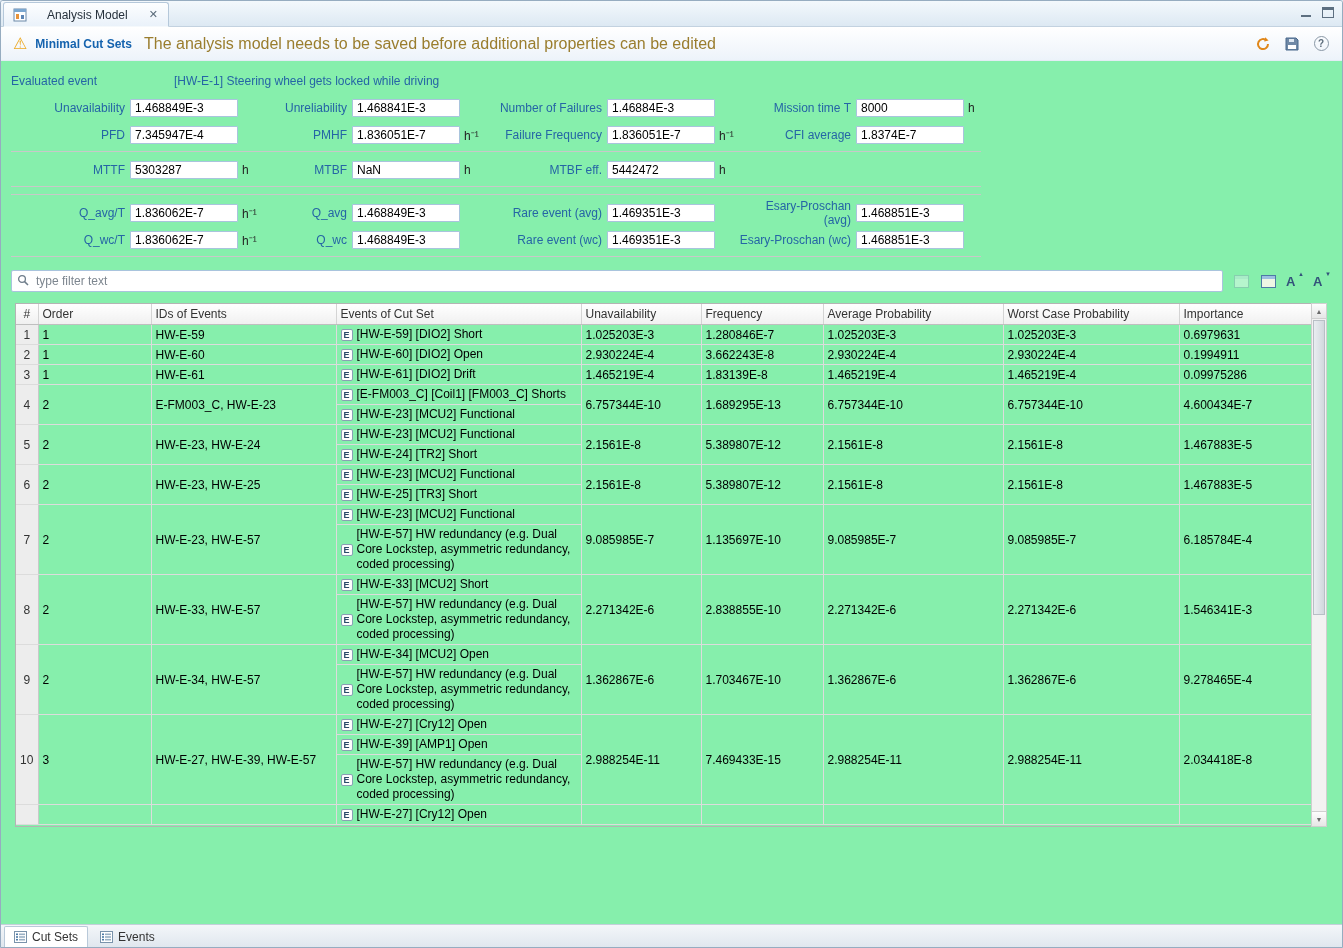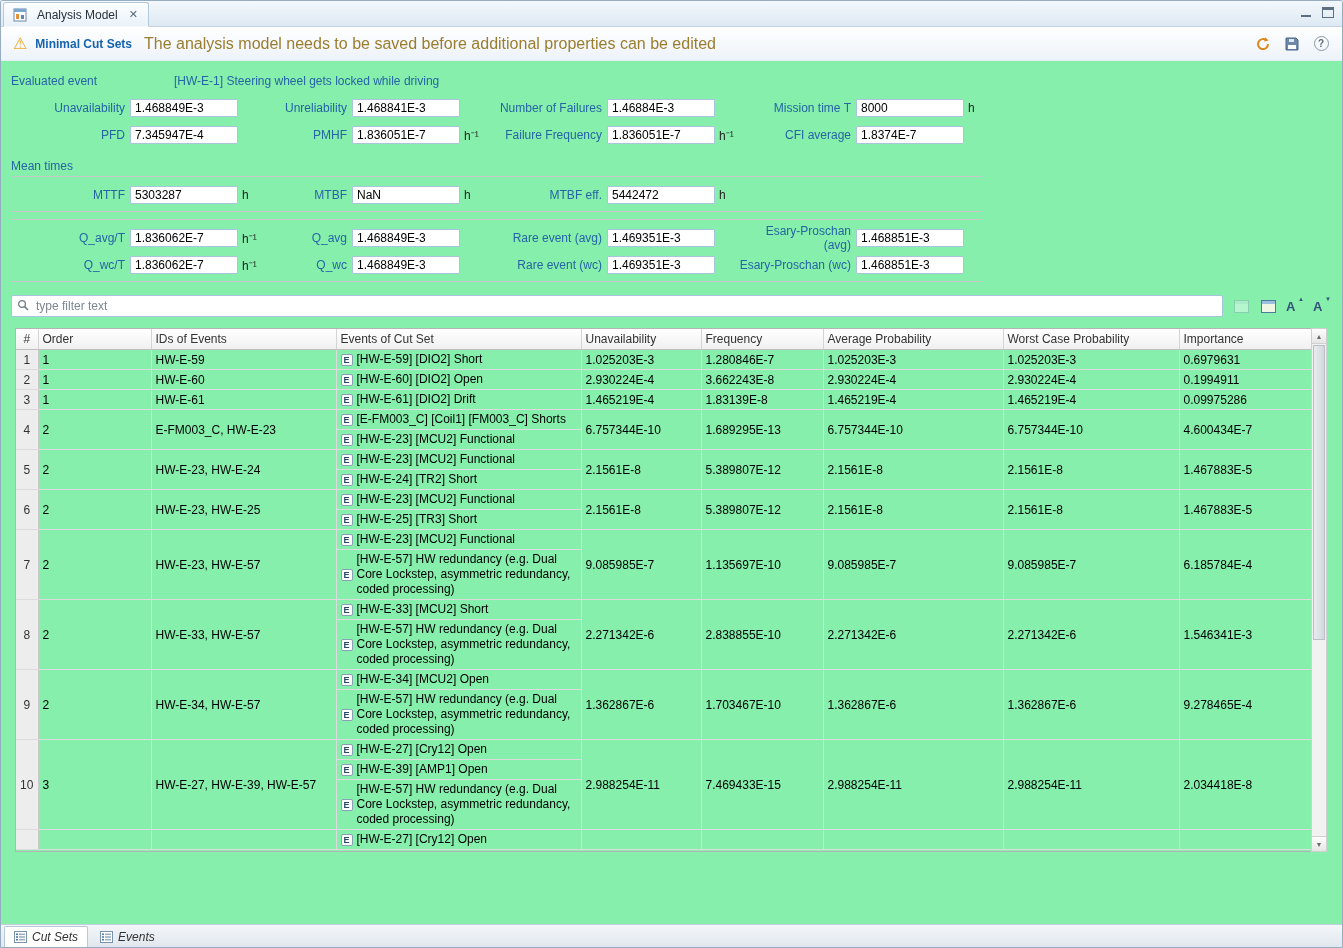--- a/index.html
+++ b/index.html
@@ -17,21 +17,21 @@
 
   
   .tabbar {
     height:26px; flex:0 0 26px;
     background:linear-gradient(#f3f8fc,#dde9f3);
     border-bottom:1px solid #c3d2e0;
     display:flex; align-items:flex-end; position:relative;
   }
   .editor-tab {
     height:25px; margin-left:2px; margin-bottom:-1px;
-    display:flex; align-items:center; gap:10px; padding:0 9px;
+    display:flex; align-items:center; gap:20px; padding:0 9px;
     background:linear-gradient(#fdfeff,#eaf2fa);
     border:1px solid #b5c8da; border-bottom:1px solid #f5f9fc;
     border-radius:3px 3px 0 0; color:#26313c;
   }
   .tab-icon { width:14px; height:14px; display:inline-block; }
   .tab-close { color:#5a6b7a; font-size:11px; padding:0 1px; cursor:pointer; }
   .win-controls { position:absolute; right:8px; top:6px; display:flex; gap:10px; }
   .win-btn { width:12px; height:11px; position:relative; cursor:pointer; }
   .win-btn.min::after { content:""; position:absolute; left:1px; right:1px; bottom:1px; height:2px; background:#5d6f80; }
   .win-btn.max::after { content:""; position:absolute; inset:0; border:1px solid #5d6f80; border-top:3px solid #5d6f80; }
@@ -134,21 +134,21 @@
   .scroll-thumb {
     position:absolute; top:16px; left:1px; width:12px; height:295px;
     background:linear-gradient(90deg,#e9edf1,#d2d8de); border:1px solid #b8bfc6; cursor:pointer;
   }
 
   
   .bottombar {
     height:23px; flex:0 0 23px;
     background:linear-gradient(#f3f6f9,#e0e7ee);
     border-top:1px solid #c4cfda;
-    display:flex; align-items:flex-end; padding-left:3px; gap:2px;font-style:italic;
+    display:flex; align-items:flex-end; padding-left:3px; gap:2px;
   }
   .btab {
     display:flex; align-items:center; gap:5px; height:21px; padding:0 9px;
     color:#333; cursor:pointer; border:1px solid transparent;
   }
   .btab.active {
     background:#fff; border:1px solid #b9c9d9; border-bottom:none; border-radius:2px 2px 0 0;
   }
   .list-icon { width:13px; height:12px; display:inline-block; }
 </style>
@@ -247,21 +247,20 @@
             <span class="punit">h⁻¹</span>
           </div>
           <div class="pcell c3">
             <span class="plabel">CFI average</span>
             <input class="fld" type="text" readonly="" value="1.8374E-7" style="">
             <span class="punit"></span>
           </div>
         </div>
       </div>
 
-    <div class="sect-title">Mean times</div>
     <hr class="sep">
     <div id="params-mean">
         <div class="prow">
           <div class="pcell c0">
             <span class="plabel">MTTF</span>
             <input class="fld" type="text" readonly="" value="5303287" style="">
             <span class="punit">h</span>
           </div>
           <div class="pcell c1">
             <span class="plabel">MTBF</span>

